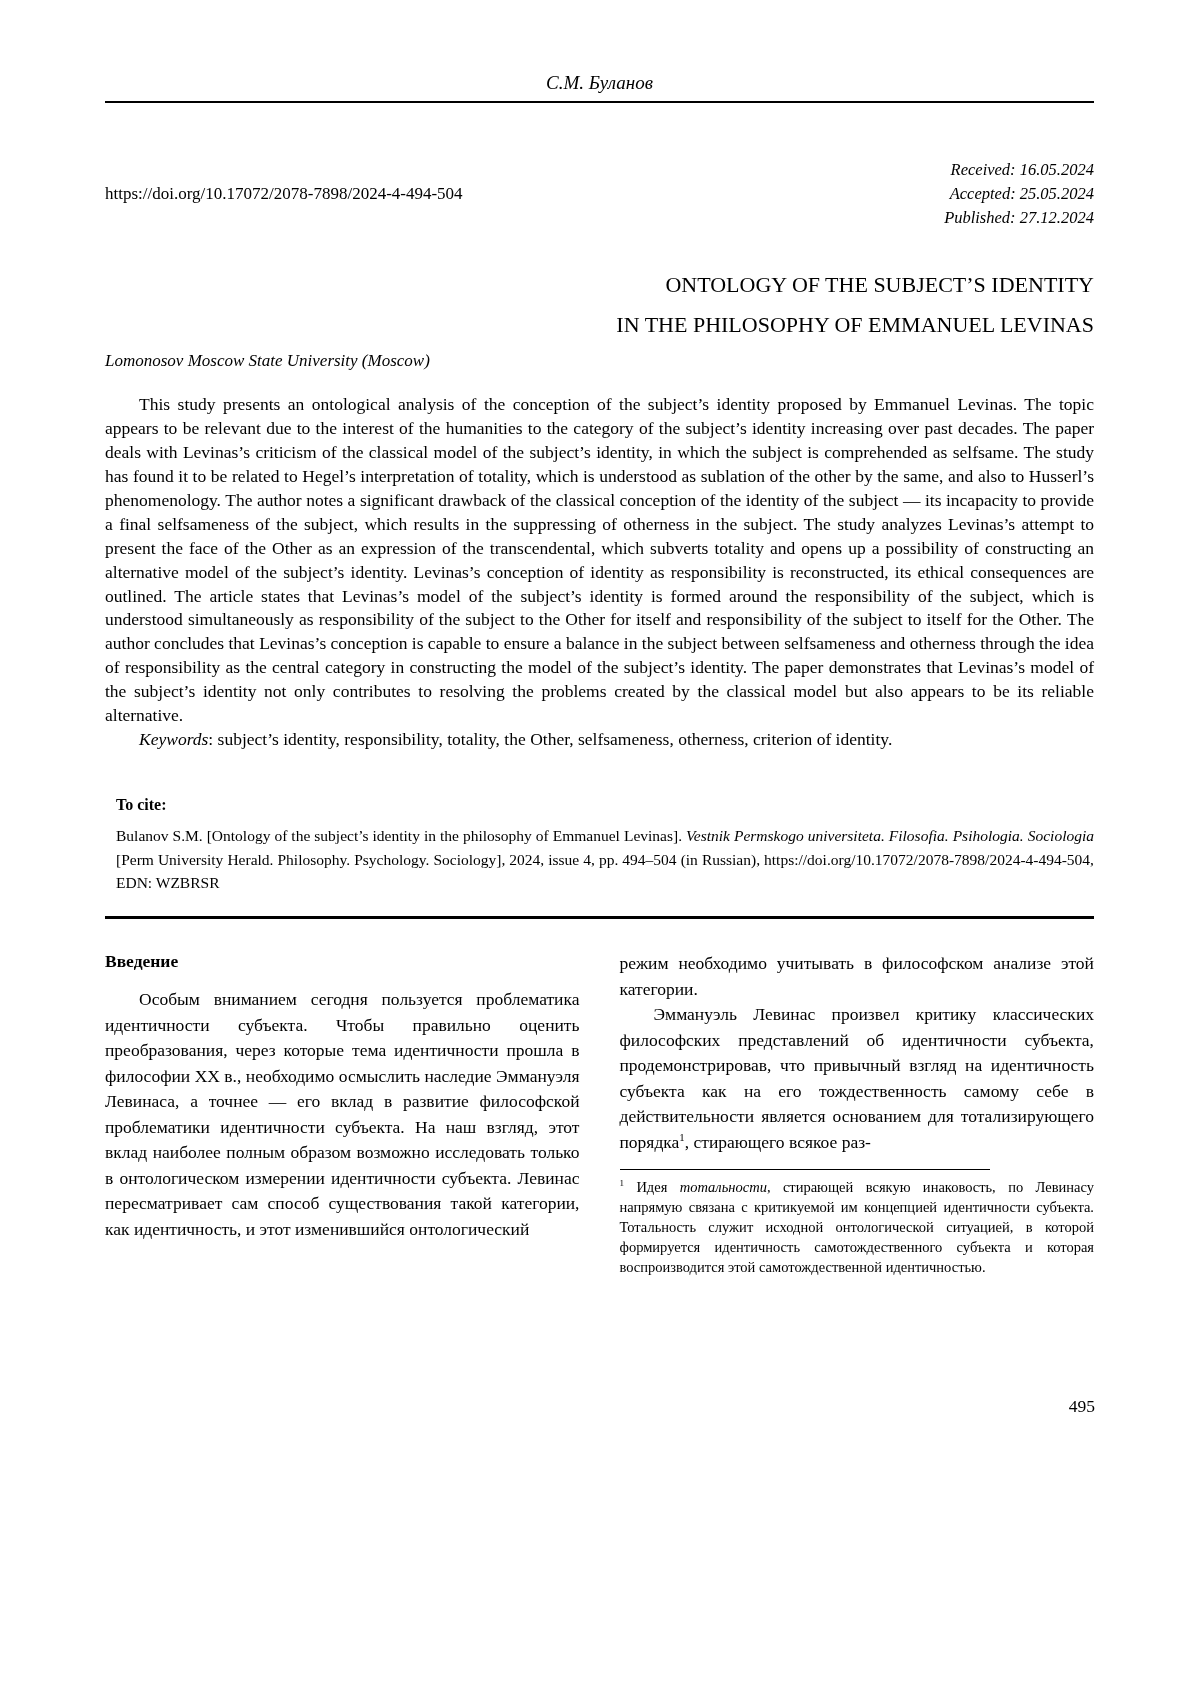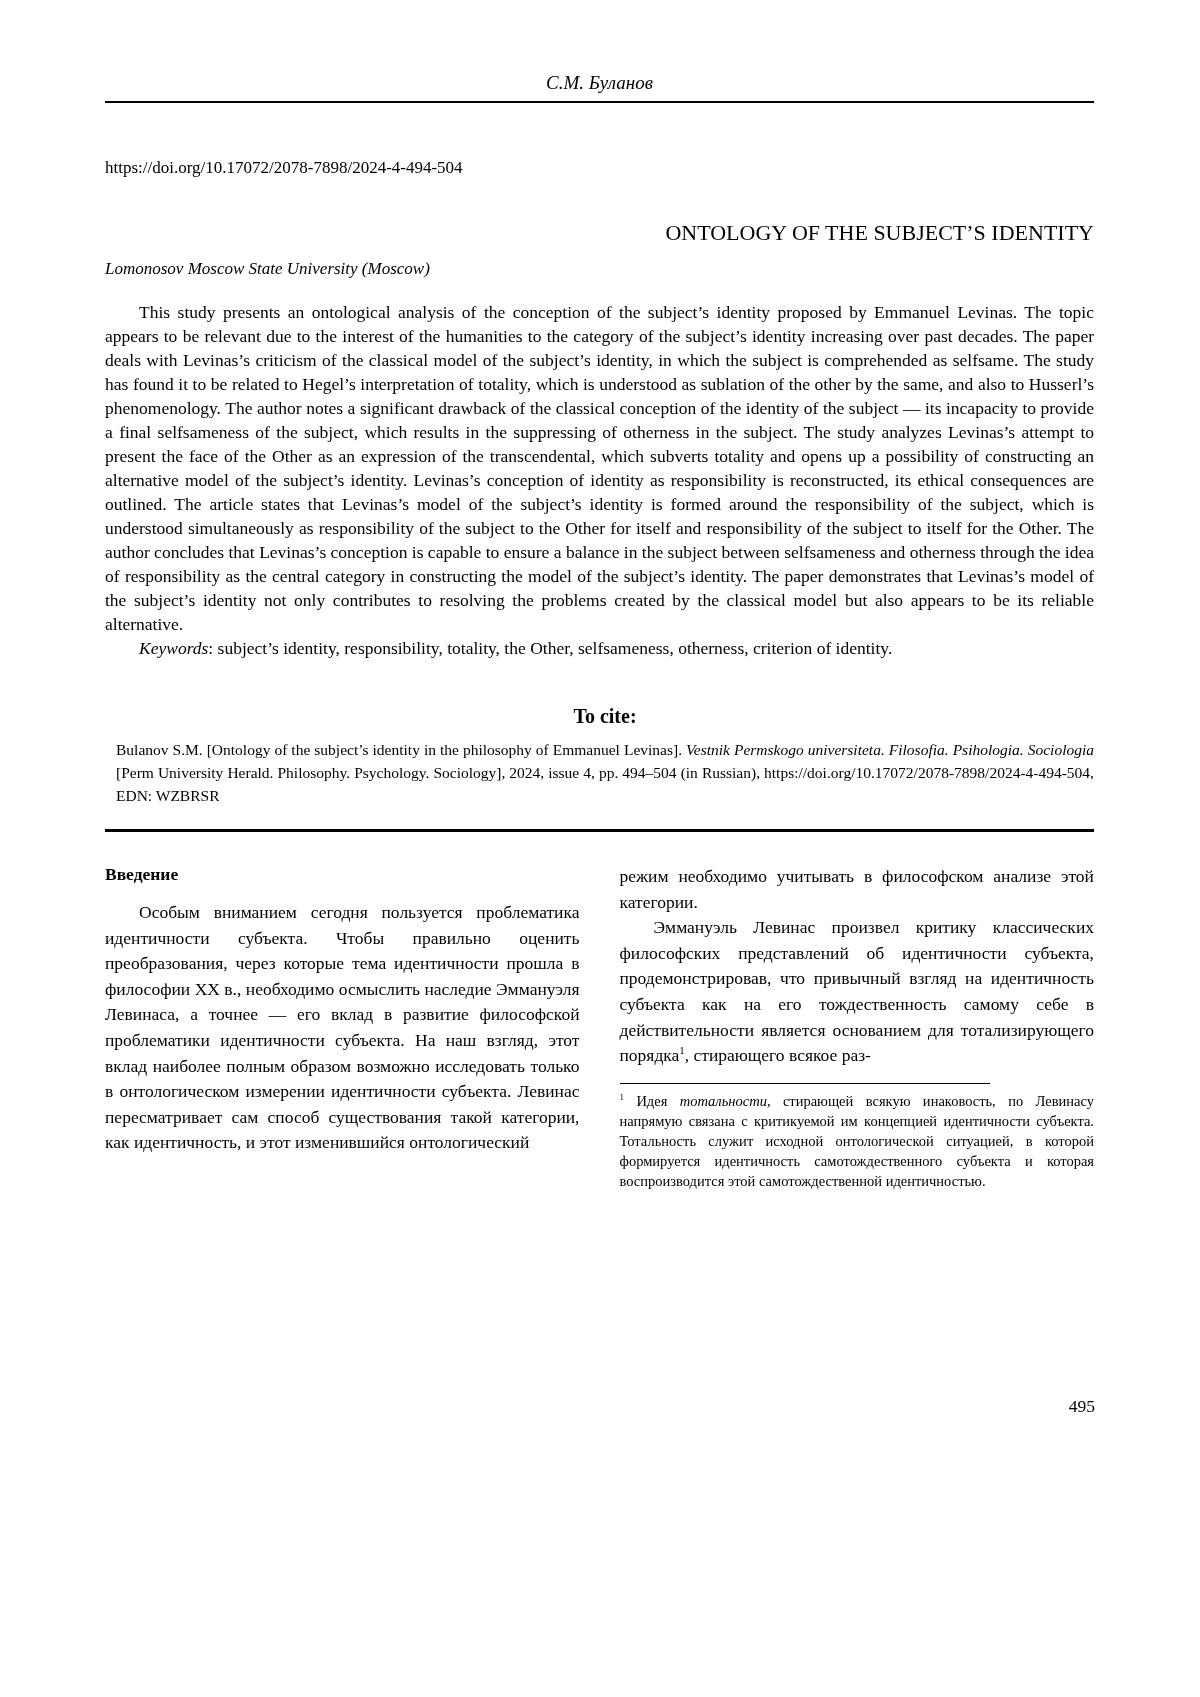--- a/index.html
+++ b/index.html
@@ -22,21 +22,21 @@
   .title { margin-top:44px; text-align:right; font-weight:normal; font-size:22px; line-height:1.0; }
   .title-line { display:block; }
   .title-line + .title-line { margin-top:18px; }
 
   .author { margin-top:46px; text-align:center; font-weight:bold; font-style:italic; font-size:18px; }
   .affiliation { margin-top:15px; font-style:italic; font-size:17px; }
 
   .abstract { margin-top:22px; font-size:17.5px; line-height:1.37; text-align:justify; text-indent:34px; }
   .keywords { font-size:17.5px; line-height:1.37; text-align:justify; text-indent:34px; }
 
-  .tocite-label { margin-top:44px; font-weight:bold; font-size:20px; padding-left:11px;text-align:center; }
+  .tocite-label { margin-top:44px; font-weight:bold; font-size:16px; padding-left:11px; }
   .citation { margin-top:10px; font-size:15.5px; line-height:1.5; text-align:justify; padding-left:11px; }
 
   .thick-rule { margin-top:22px; border-top:3px solid #000; }
 
   .columns { margin-top:32px; display:flex; gap:40px; }
   .col { flex:1 1 0; min-width:0; }
 
   .section-heading { font-size:17.5px; font-weight:bold; margin-bottom:15px; }
   .body-par { font-size:17.5px; line-height:1.46; text-align:justify; }
   .body-par.indent { text-indent:34px; }
@@ -54,24 +54,30 @@
 
 <div class="page">
   <div class="inner">
 
     <header class="running-head">
       <span>С.М. Буланов</span>
     </header>
 
     <section class="meta-row">
       <div class="doi">https://doi.org/10.17072/2078-7898/2024-4-494-504</div>
+      <div class="dates">
+        <div>Received: 16.05.2024</div>
+        <div>Accepted: 25.05.2024</div>
+        <div>Published: 27.12.2024</div>
+      </div>
     </section>
 
     <h1 class="title">
       <span class="title-line">ONTOLOGY OF THE SUBJECT’S IDENTITY</span>
+      <span class="title-line">IN THE PHILOSOPHY OF EMMANUEL LEVINAS</span>
     </h1>
 
     <div class="affiliation">Lomonosov Moscow State University (Moscow)</div>
 
     <p class="abstract">This study presents an ontological analysis of the conception of the subject’s identity proposed by Emmanuel Levinas. The topic appears to be relevant due to the interest of the humanities to the category of the subject’s identity increasing over past decades. The paper deals with Levinas’s criticism of the classical model of the subject’s identity, in which the subject is comprehended as selfsame. The study has found it to be related to Hegel’s interpretation of totality, which is understood as sublation of the other by the same, and also to Husserl’s phenomenology. The author notes a significant drawback of the classical conception of the identity of the subject — its incapacity to provide a final selfsameness of the subject, which results in the suppressing of otherness in the subject. The study analyzes Levinas’s attempt to present the face of the Other as an expression of the transcendental, which subverts totality and opens up a possibility of constructing an alternative model of the subject’s identity. Levinas’s conception of identity as responsibility is reconstructed, its ethical consequences are outlined. The article states that Levinas’s model of the subject’s identity is formed around the responsibility of the subject, which is understood simultaneously as responsibility of the subject to the Other for itself and responsibility of the subject to itself for the Other. The author concludes that Levinas’s conception is capable to ensure a balance in the subject between selfsameness and otherness through the idea of responsibility as the central category in constructing the model of the subject’s identity. The paper demonstrates that Levinas’s model of the subject’s identity not only contributes to resolving the problems created by the classical model but also appears to be its reliable alternative.</p>
 
     <p class="keywords"><i>Keywords</i><span>: subject’s identity, responsibility, totality, the Other, selfsameness, otherness, criterion of identity.</span></p>
 
     <div class="tocite-label">To cite:</div>
 

